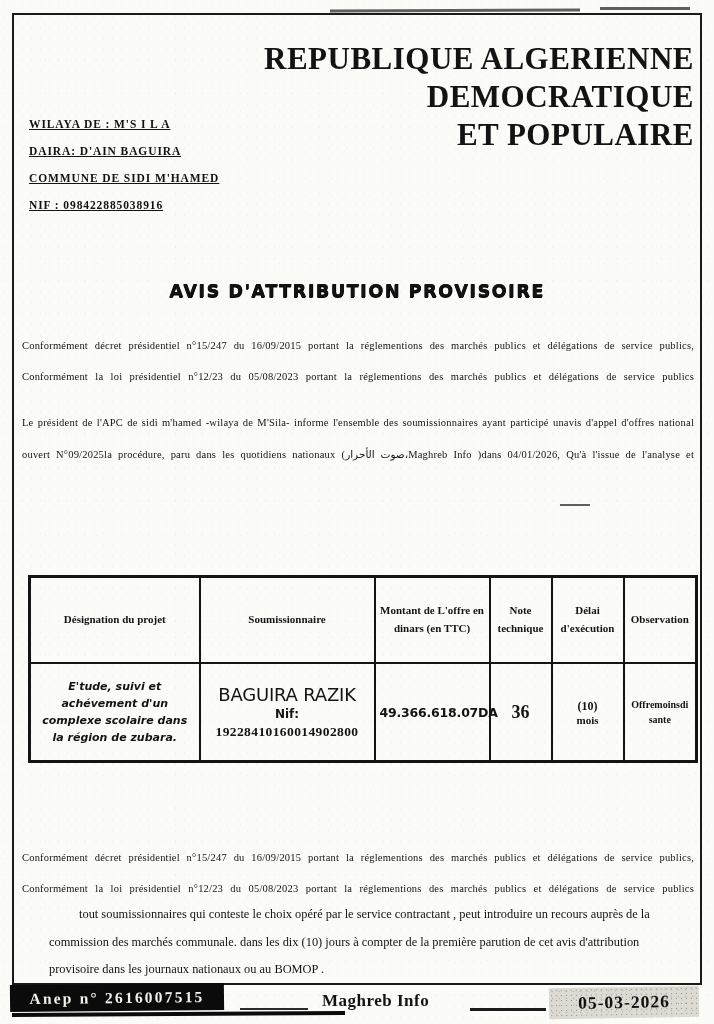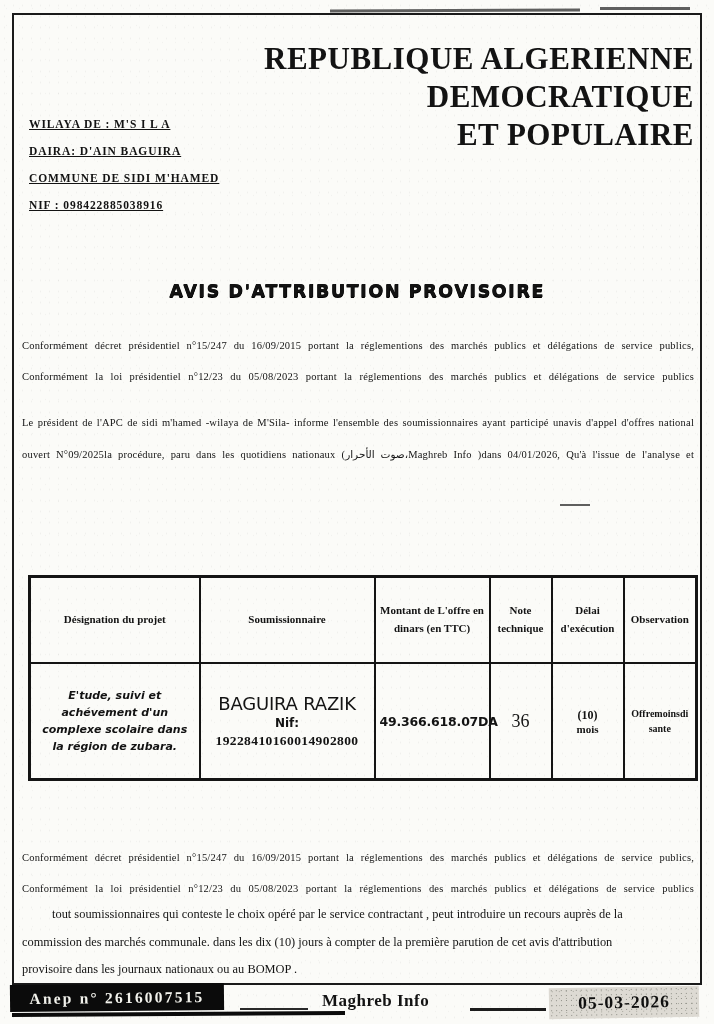--- a/index.html
+++ b/index.html
@@ -37,41 +37,41 @@
   .tb-intro { top:330px; }
   .tb-body  { top:407px; }
   .tb-close { top:842px; }
   .scanline {
     font-size:10.5px; line-height:31px; height:31px; white-space:nowrap;
     font-family:"Liberation Serif", serif; letter-spacing:0.2px;
   }
   .scanline.just { white-space:normal; text-align:justify; text-align-last:justify; }
   .bodyline { height:32px; line-height:32px; }
   .recourse { position:absolute; left:22px; top:901px; width:680px; }
-  .rec-line { font-size:12.4px; line-height:27.5px; font-family:"Liberation Serif", serif; }
+  .rec-line { font-size:12.4px; line-height:27.5px; font-family:"Liberation Serif", serif;margin-left:27px; }
   .rec-indent { padding-left:30px; }
   table.award {
     position:absolute; left:28px; top:575px; width:667px;
     border-collapse:collapse; table-layout:fixed;
     border:3px solid #141414;
   }
   table.award th, table.award td {
     border:2px solid #141414; vertical-align:middle; text-align:center; padding:3px 4px;
   }
   table.award th { font-size:11px; font-weight:bold; height:78px; line-height:1.6; font-family:"Liberation Serif", serif; }
   table.award td { height:84px; }
   .cell-designation {
     text-align:center; font-family:"DejaVu Sans", sans-serif;
-    font-style:italic; font-weight:bold; font-size:11px; line-height:1.55; padding:15px 8px !important;
+    font-style:italic; font-weight:bold; font-size:11px; line-height:1.55; padding:6px 8px !important;
   }
   .s-name { font-family:"DejaVu Sans", sans-serif; font-weight:normal; font-size:18px; letter-spacing:-0.2px; }
   .s-niflabel { font-family:"DejaVu Sans", sans-serif; font-weight:bold; font-size:12px; margin-top:2px; }
   .s-nif { font-weight:bold; font-size:13.5px; letter-spacing:0.4px; margin-top:3px; font-family:"Liberation Serif", serif; }
   .cell-montant { font-family:"DejaVu Sans", sans-serif; font-weight:bold; font-size:12.5px; letter-spacing:-0.2px; }
-  .cell-note { font-weight:normal; font-size:18px; font-family:"Liberation Serif", serif;border-radius:24px; }
+  .cell-note { font-weight:bold; font-size:18px; font-family:"Liberation Serif", serif;border-radius:24px; }
   .d-l1 { font-weight:bold; font-size:12px; }
   .d-l2 { font-weight:bold; font-size:11px; }
   .o-line { font-weight:bold; font-size:10px; line-height:1.5; }
   .anep-box {
     position:absolute; left:10px; top:984px; width:214px; height:27px;
     background:#0b0b0b; color:#f2f2ec; font-weight:bold; font-size:15.5px;
     letter-spacing:2.2px; text-align:center; line-height:27px;
     transform:rotate(-0.6deg); font-family:"Liberation Serif", serif;
   }
   .footer-thickline { position:absolute; left:12px; top:1012px; width:333px; height:4px; background:#0b0b0b; transform:rotate(-0.35deg); }

